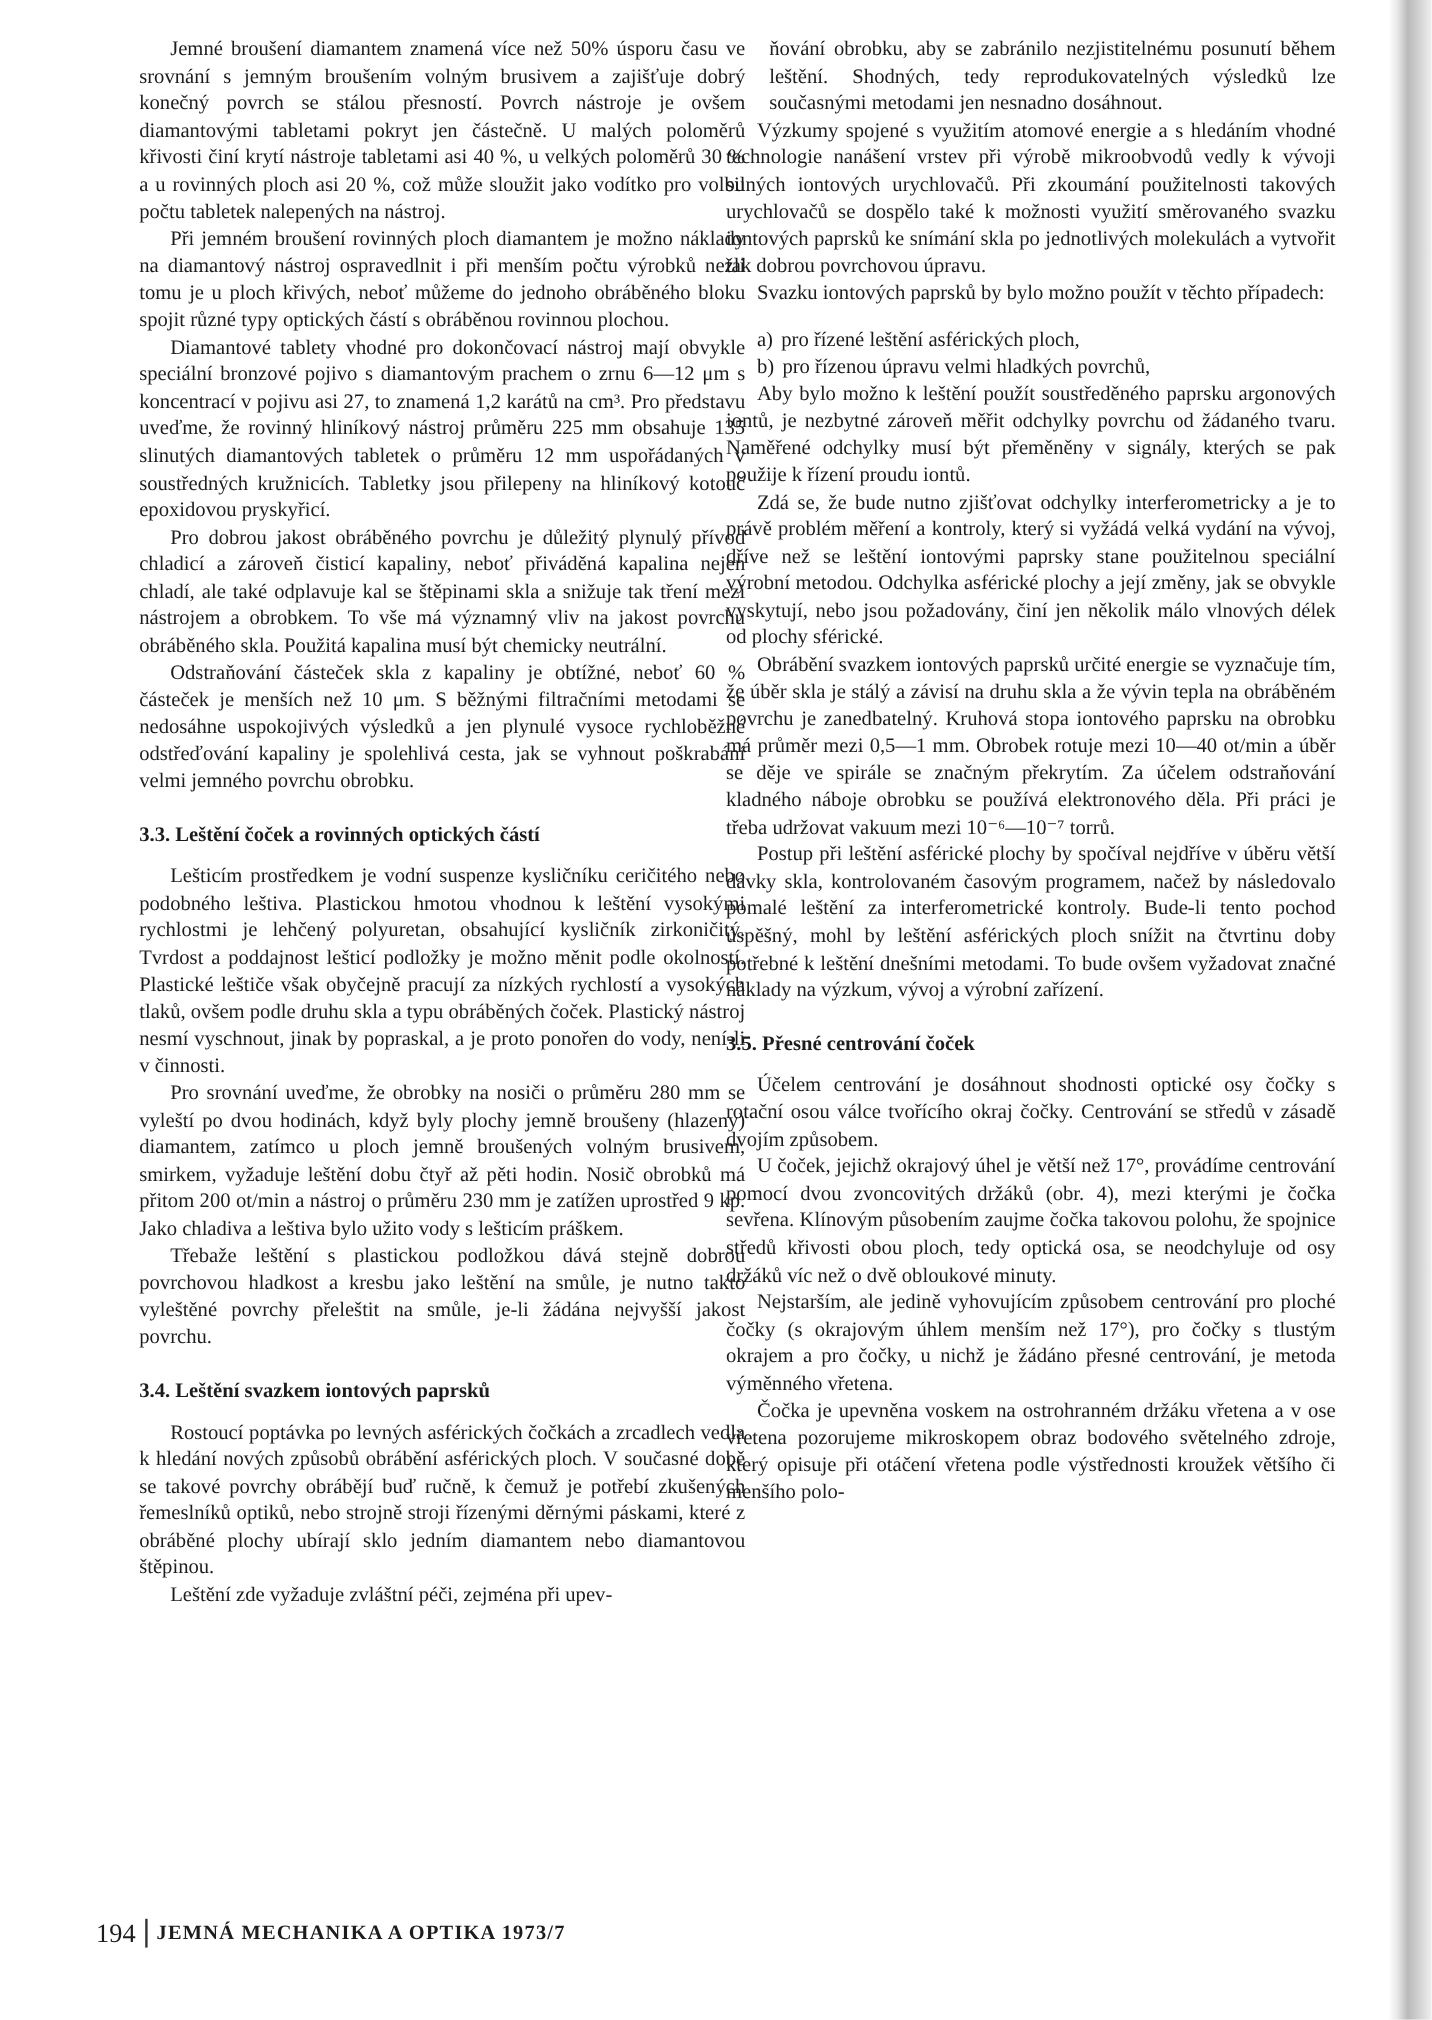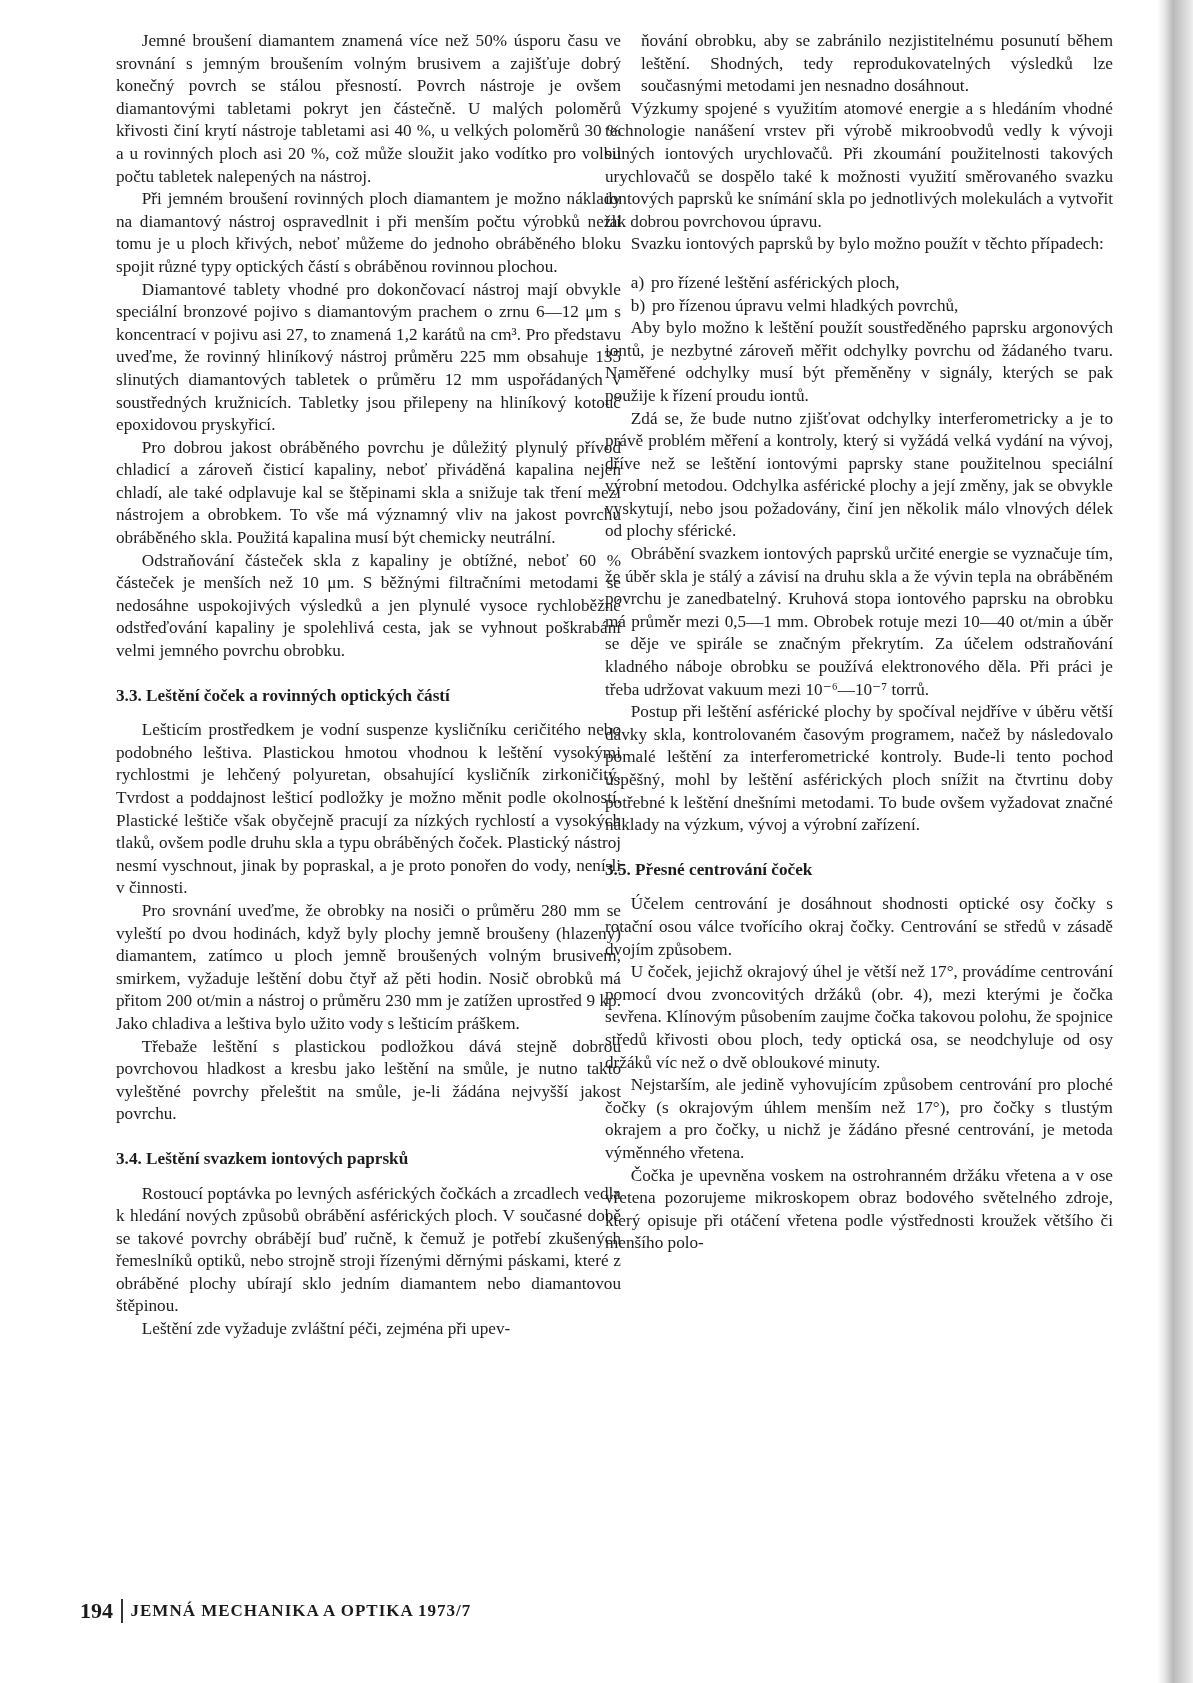--- a/index.html
+++ b/index.html
@@ -29,21 +29,21 @@
   }
   .col p.spaced { margin-top: 0; }
   .col ul.enum { list-style: none; margin: 16px 0 0 0; padding: 0; }
   .col ul.enum li { text-indent: 1.5em; }
   .col ul.enum li .lbl { margin-right: 0.4em; }
   .footer {
     position: absolute; left: 80px; top: 1598px;
     display: flex; align-items: center;
     font-family: "Liberation Serif", "DejaVu Serif", serif;
   }
-  .footer .pg { font-size: 22px; font-weight: bold; }
+  .footer .pg { font-size: 22px; font-weight: normal; }
   .footer .bar { width: 1.5px; height: 24px; background: #333; margin: 0 8px 0 8px; }
   .footer .journal { font-size: 17px; letter-spacing: 1px; font-weight: bold; }
 </style>
 </head>
 <body>
 
 <div class="gutter-shadow"></div>
 
 <div class="col left">
   <p>Jemné broušení diamantem znamená více než 50% úsporu času ve srovnání s jemným broušením volným brusivem a zajišťuje dobrý konečný povrch se stálou přesností. Povrch nástroje je ovšem diamantovými tabletami pokryt jen částečně. U malých poloměrů křivosti činí krytí nástroje tabletami asi 40 %, u velkých poloměrů 30 % a u rovinných ploch asi 20 %, což může sloužit jako vodítko pro volbu počtu tabletek nalepených na nástroj.</p>

